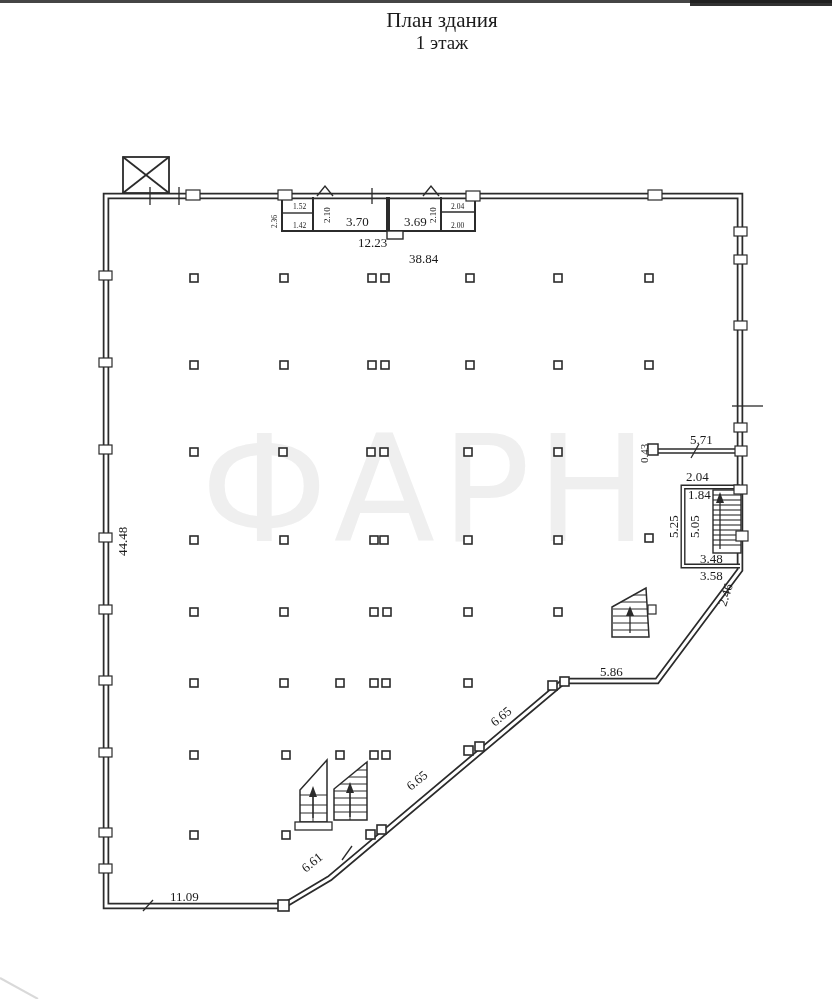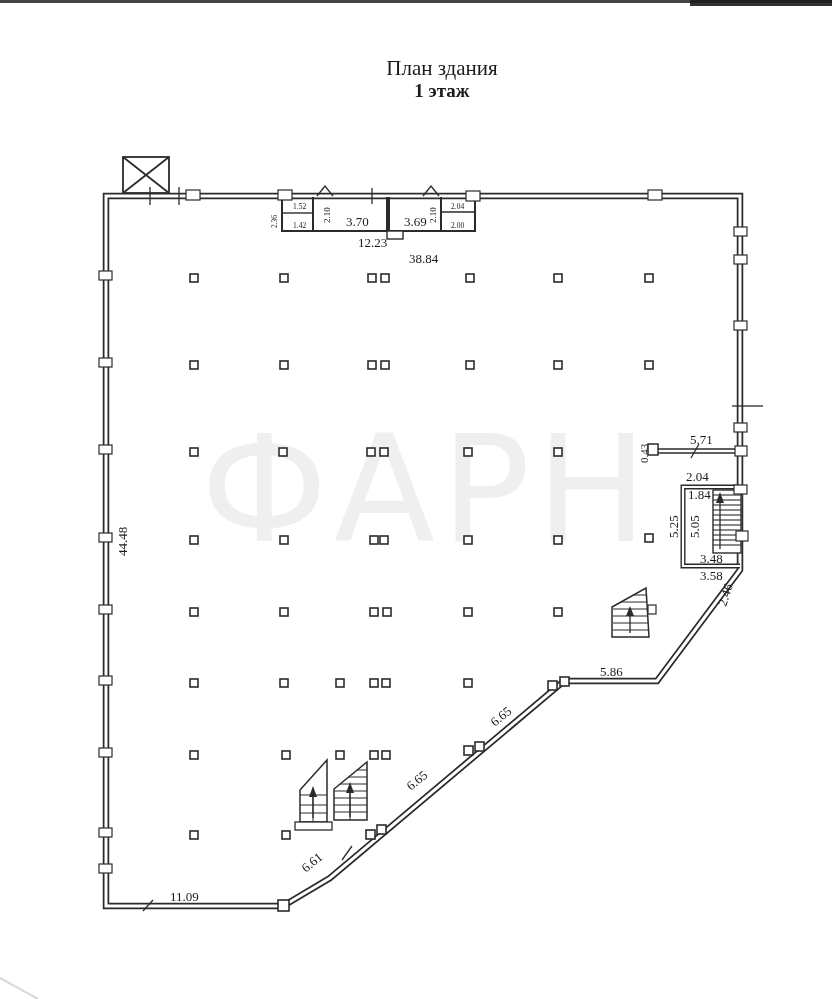--- a/index.html
+++ b/index.html
@@ -1,21 +1,21 @@
 <!DOCTYPE html>
 <html><head>
 <meta charset="utf-8">
 <style>
   html,body{margin:0;padding:0;background:#fff;}
   #page{position:relative;width:832px;height:999px;background:#ffffff;overflow:hidden;
         font-family:"Liberation Serif",serif;color:#1b1b1b;}
   #title{position:absolute;left:442px;top:8px;transform:translateX(-50%);
          text-align:center;line-height:1.15;}
-  #title .t1{font-size:21px;margin-top:48px;}
-  #title .t2{font-size:19px;font-weight:bold;}
+  #title .t1{font-size:21px;}
+  #title .t2{font-size:19px;}
   #watermark{position:absolute;left:192px;top:400px;width:470px;height:180px;
              font-family:"DejaVu Sans",sans-serif;font-weight:normal;font-size:148px;
              line-height:180px;letter-spacing:6px;color:#e2e2e2;opacity:.55;
              text-align:center;user-select:none;}
   svg{position:absolute;left:0;top:0;}
   svg text{font-family:"Liberation Serif",serif;fill:#1b1b1b;}
   .dim{font-size:13px;}
   .dimsm{font-size:7.5px;}
   .ink{stroke:#2b2b2b;}
 </style>

